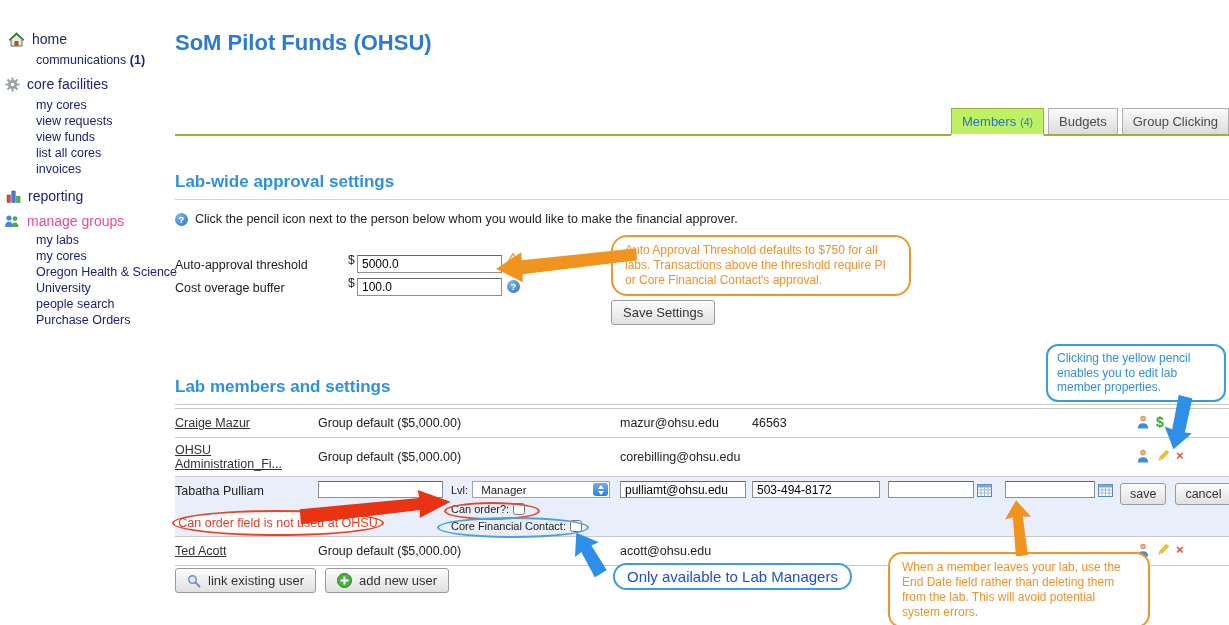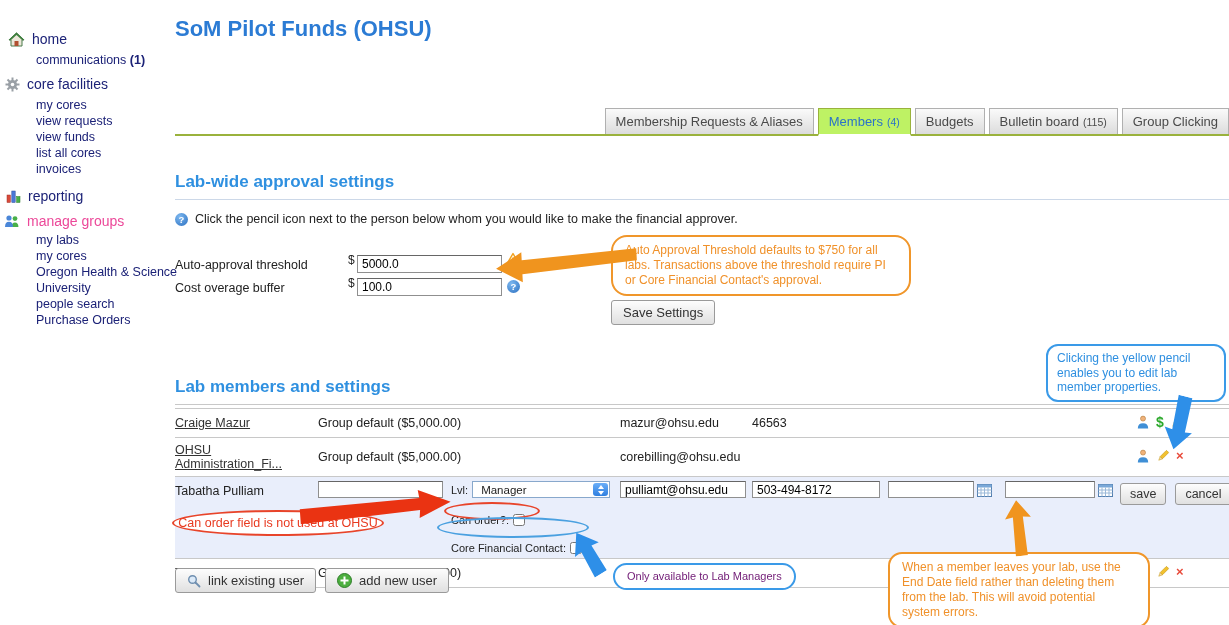--- a/index.html
+++ b/index.html
@@ -9,21 +9,21 @@
     font-family:"Liberation Sans", sans-serif; font-size:13px; color:#222;
   }
   
   .s-head { position:absolute; display:flex; align-items:center; gap:7px;
             font-size:14px; color:#1c2277; cursor:pointer; }
   .s-head.gray { color:#ec4899; }
   .s-list { position:absolute; font-size:12.5px; color:#1c2277; width:142px; }
   .s-list > div { line-height:16px; cursor:pointer; }
   .cnt-bold { font-weight:bold; }
   
-  .page-title { position:absolute; left:175px; top:16px; font-size:22px;
+  .page-title { position:absolute; left:175px; top:30px; font-size:22px;
                 font-weight:bold; color:#2b7bd4; }
   .tabbar { position:absolute; left:175px; top:108px; width:1054px; height:28px;
             border-bottom:2px solid #9ab23c; display:flex; justify-content:flex-end;
             align-items:flex-end; }
   .tab { display:flex; align-items:baseline; gap:4px; padding:0 10px; height:26px;
          line-height:25px; margin-left:4px; background:linear-gradient(#fafafa,#dcdcdc);
          border:1px solid #b0b0b0; border-bottom:none; font-size:13px; color:#4a4a4a;
          white-space:nowrap; cursor:pointer; }
   .tab .cnt { font-size:10.5px; }
   .tab.active { background:#bef264; border:1px solid #9ab23c; border-bottom:2px solid #fff;
@@ -46,43 +46,43 @@
          border:1px solid #9a9a9a; border-radius:3px;
          background:linear-gradient(#fdfdfd,#e0e0e0); font-size:13px; color:#333;
          cursor:pointer; font-family:inherit; }
   .btn.sm { padding:3px 9px; font-size:12.5px; }
   
   .co { position:absolute; background:#fff; font-size:12px; line-height:15px; }
   .co.orange { border:2px solid #f0962a; border-radius:16px; color:#f0912a;
                padding:6px 12px; }
   .co.blue { border:2px solid #3a9ae8; border-radius:12px; color:#2e8fe0;
              padding:5px 9px; line-height:14.5px; }
-  .co.bluepill { border:2px solid #3a9ae8; border-radius:15px; color:#701a75;
-                 padding:4px 12px; font-size:11px; }
+  .co.bluepill { border:2px solid #3a9ae8; border-radius:15px; color:#1d4ed8;
+                 padding:4px 12px; font-size:15px; }
   .co.redellipse { border:2px solid #e8442a; border-radius:50%; color:#e83a20;
                    font-size:12.5px; display:flex; align-items:center;
                    justify-content:center; }
   .ring { position:absolute; border-radius:50%; pointer-events:none; background:transparent; }
   .arrow { position:absolute; pointer-events:none; }
   
   table.members { position:absolute; left:175px; top:408px; width:1054px;
                   border-collapse:collapse; table-layout:fixed; }
   .members th { text-align:left; font-weight:normal; font-size:13px; color:#333;
                 padding:7px 0 9px; }
   .members td { border-top:1px solid #c8c8c8; padding:5px 0; font-size:12.5px;
                 color:#222; vertical-align:middle; }
   .members tr.last td { border-bottom:1px solid #c8c8c8; }
   .lnk { color:#333; text-decoration:underline; cursor:pointer; }
   .icons-cell { padding-left:16px !important; }
   .icons-wrap { display:inline-flex; align-items:center; gap:6px; }
   .dollar-ic { color:#2aa82a; font-weight:bold; font-size:14px; cursor:pointer; }
   .x-ic { color:#e84a3a; font-weight:bold; font-size:13px; cursor:pointer; }
   tr.editrow td { background:#e9eefb; vertical-align:top; padding-top:4px;
                   padding-bottom:4px; }
-  .lvl-stack { margin-left:8px; display:flex; flex-direction:column; gap:16px;
+  .lvl-stack { margin-left:8px; display:flex; flex-direction:column; gap:5px;
                font-size:11px; color:#222; }
   .lvl-line { display:flex; align-items:center; gap:4px; }
   .fake-select { display:inline-flex; align-items:center; width:138px; height:17px;
                  border:1px solid #88a8cc; border-radius:0; background:#fff;
                  font-size:11.5px; padding-left:8px; position:relative; cursor:pointer; }
   .fake-select .stepper { position:absolute; right:1px; top:1px; bottom:1px; width:15px;
                           border-radius:3px; background:linear-gradient(#6aaef8,#2f7fe0);
                           display:flex; flex-direction:column; align-items:center;
                           justify-content:center; gap:2px; }
   .tri-up { width:0; height:0; border-left:3px solid transparent;
@@ -148,33 +148,26 @@
   <div>my labs</div>
   <div>my cores</div>
   <div>Oregon Health &amp; Science University</div>
   <div>people search</div>
   <div>Purchase Orders</div>
 </div>
 
 <div class="page-title">SoM Pilot Funds (OHSU)</div>
 
 <div class="tabbar">
-  <div class="tab">
-      <span>Membership Requests &amp; Aliases</span>
-    </div>
   <div class="tab active">
       <span>Members</span>
       <span class="cnt">(4)</span>
     </div>
   <div class="tab">
       <span>Budgets</span>
-    </div>
-  <div class="tab">
-      <span>Bulletin board</span>
-      <span class="cnt">(115)</span>
     </div>
   <div class="tab">
       <span>Group Clicking</span>
     </div>
 </div>
 
 <div class="h2" style="top:172px;">Lab-wide approval settings</div>
 
 <div class="helpline">
   <span class="help-ic">?</span>

